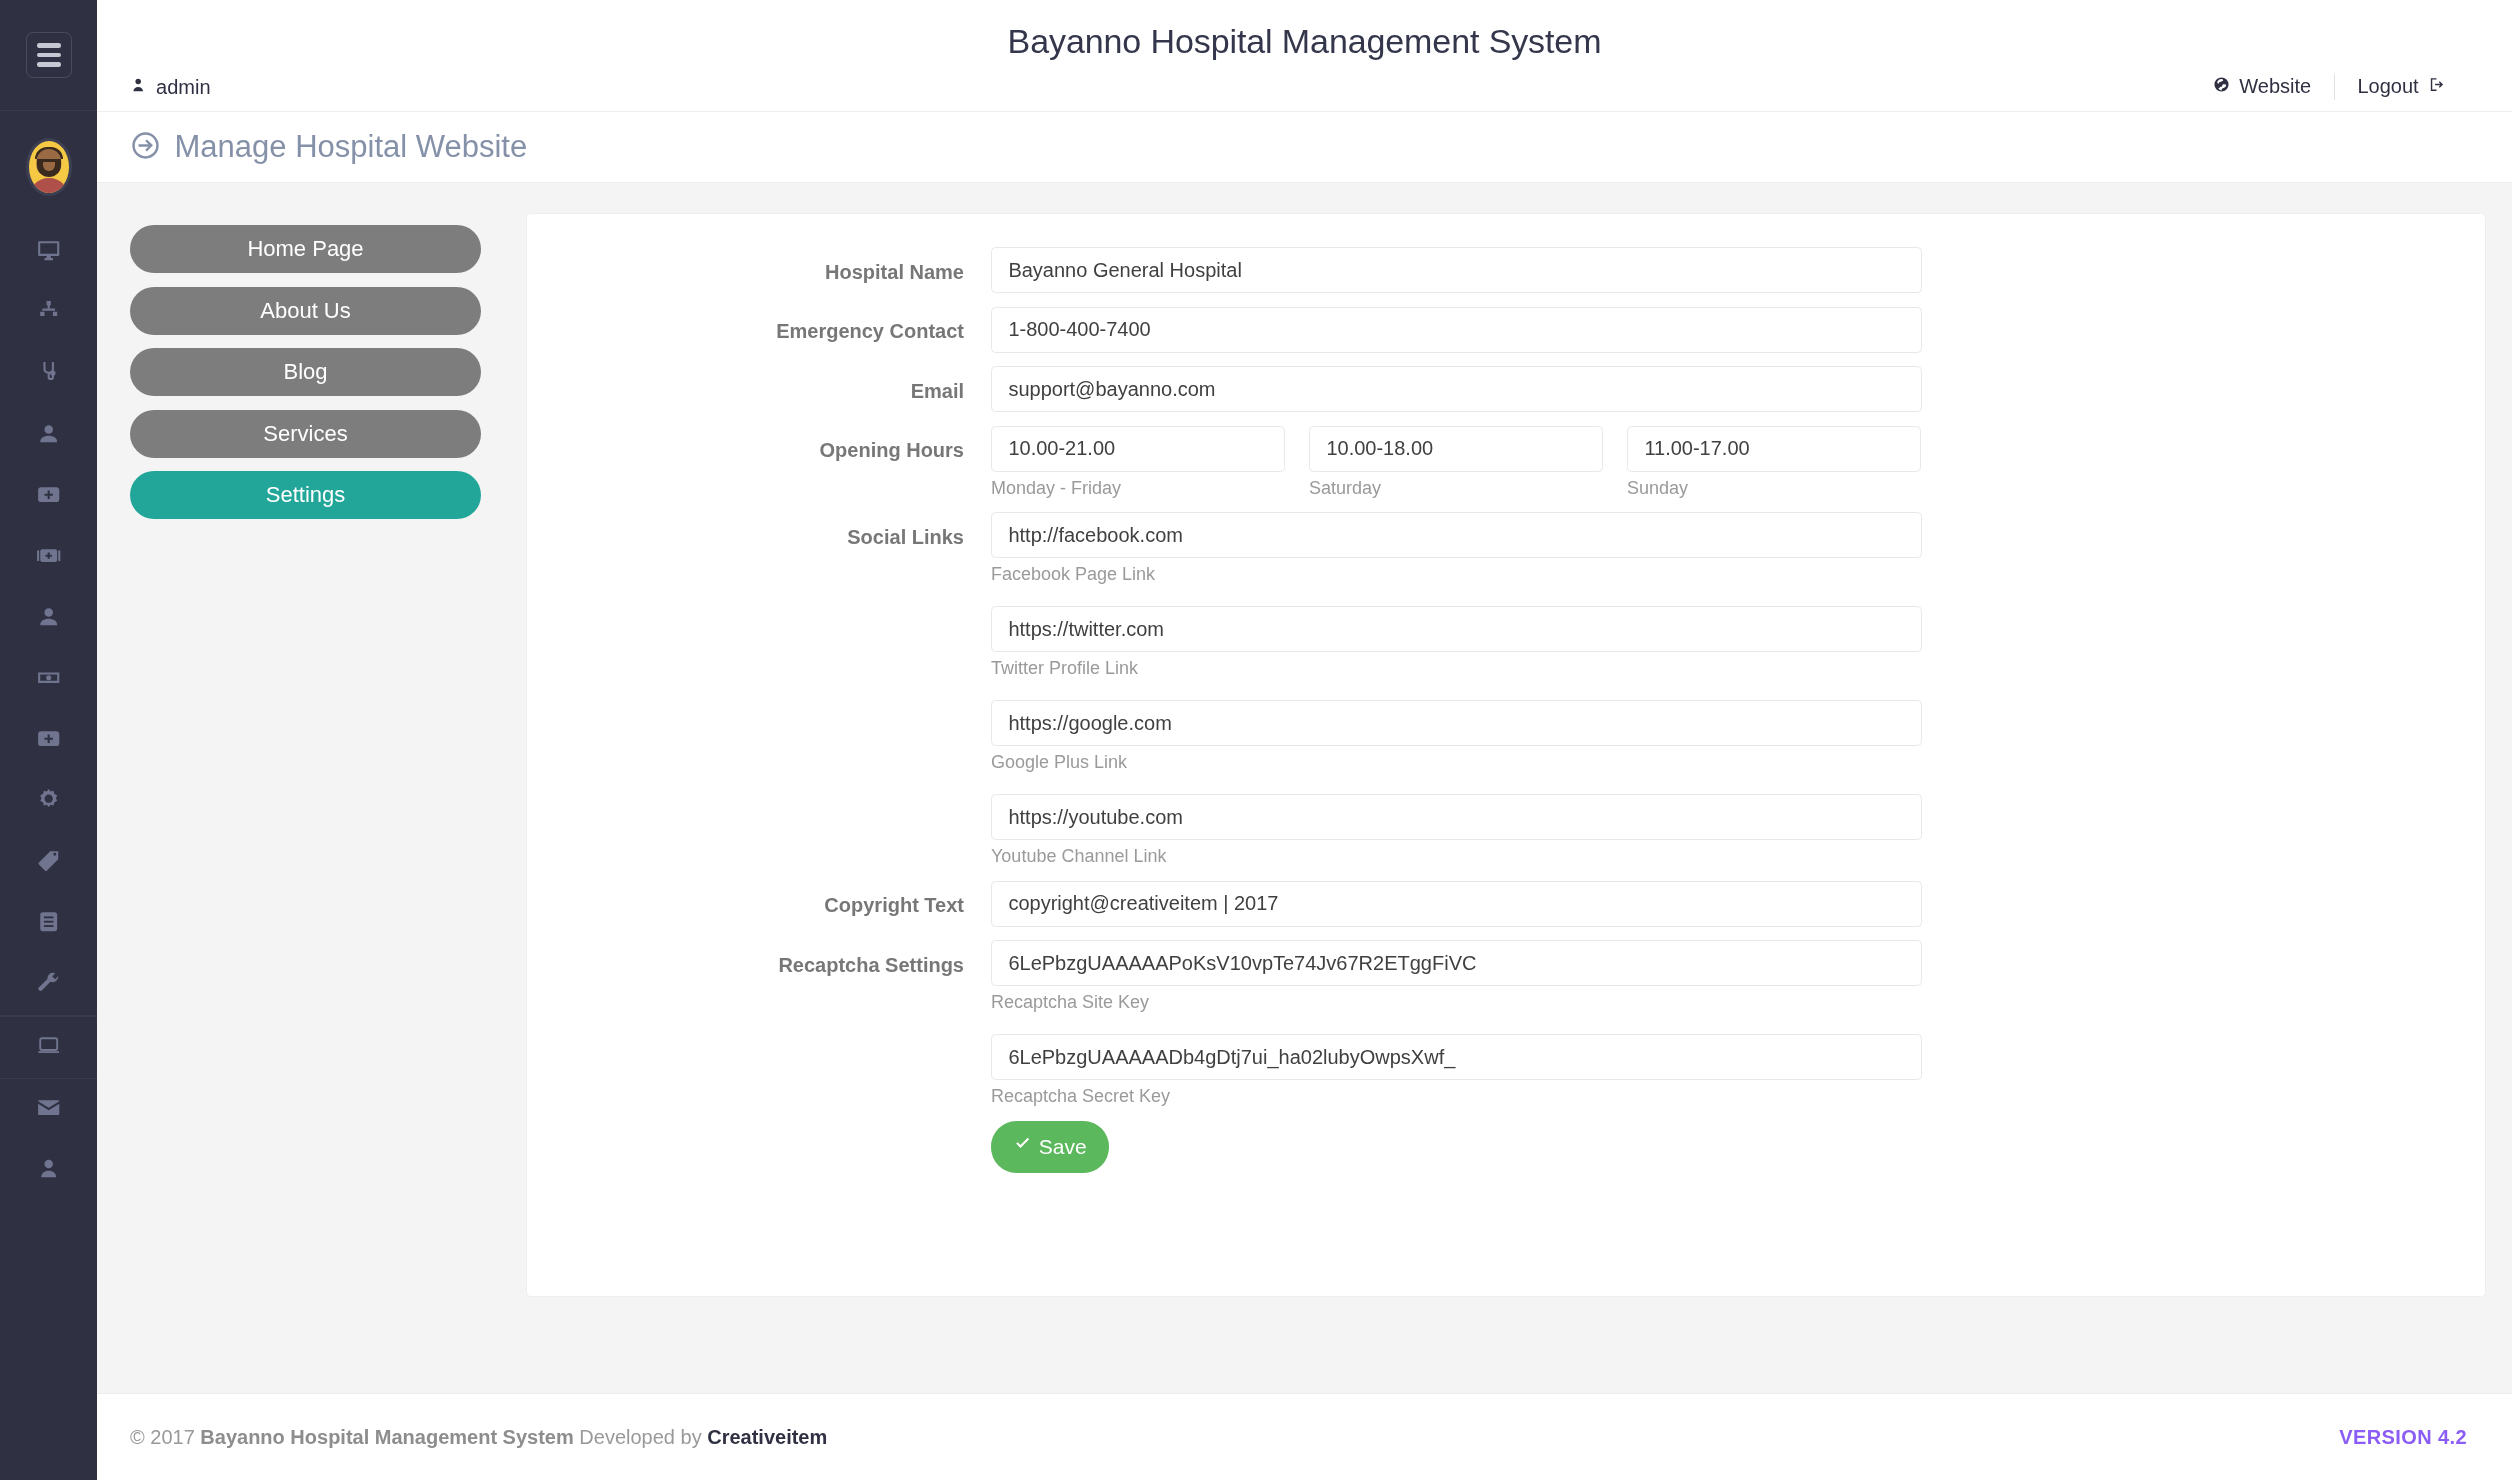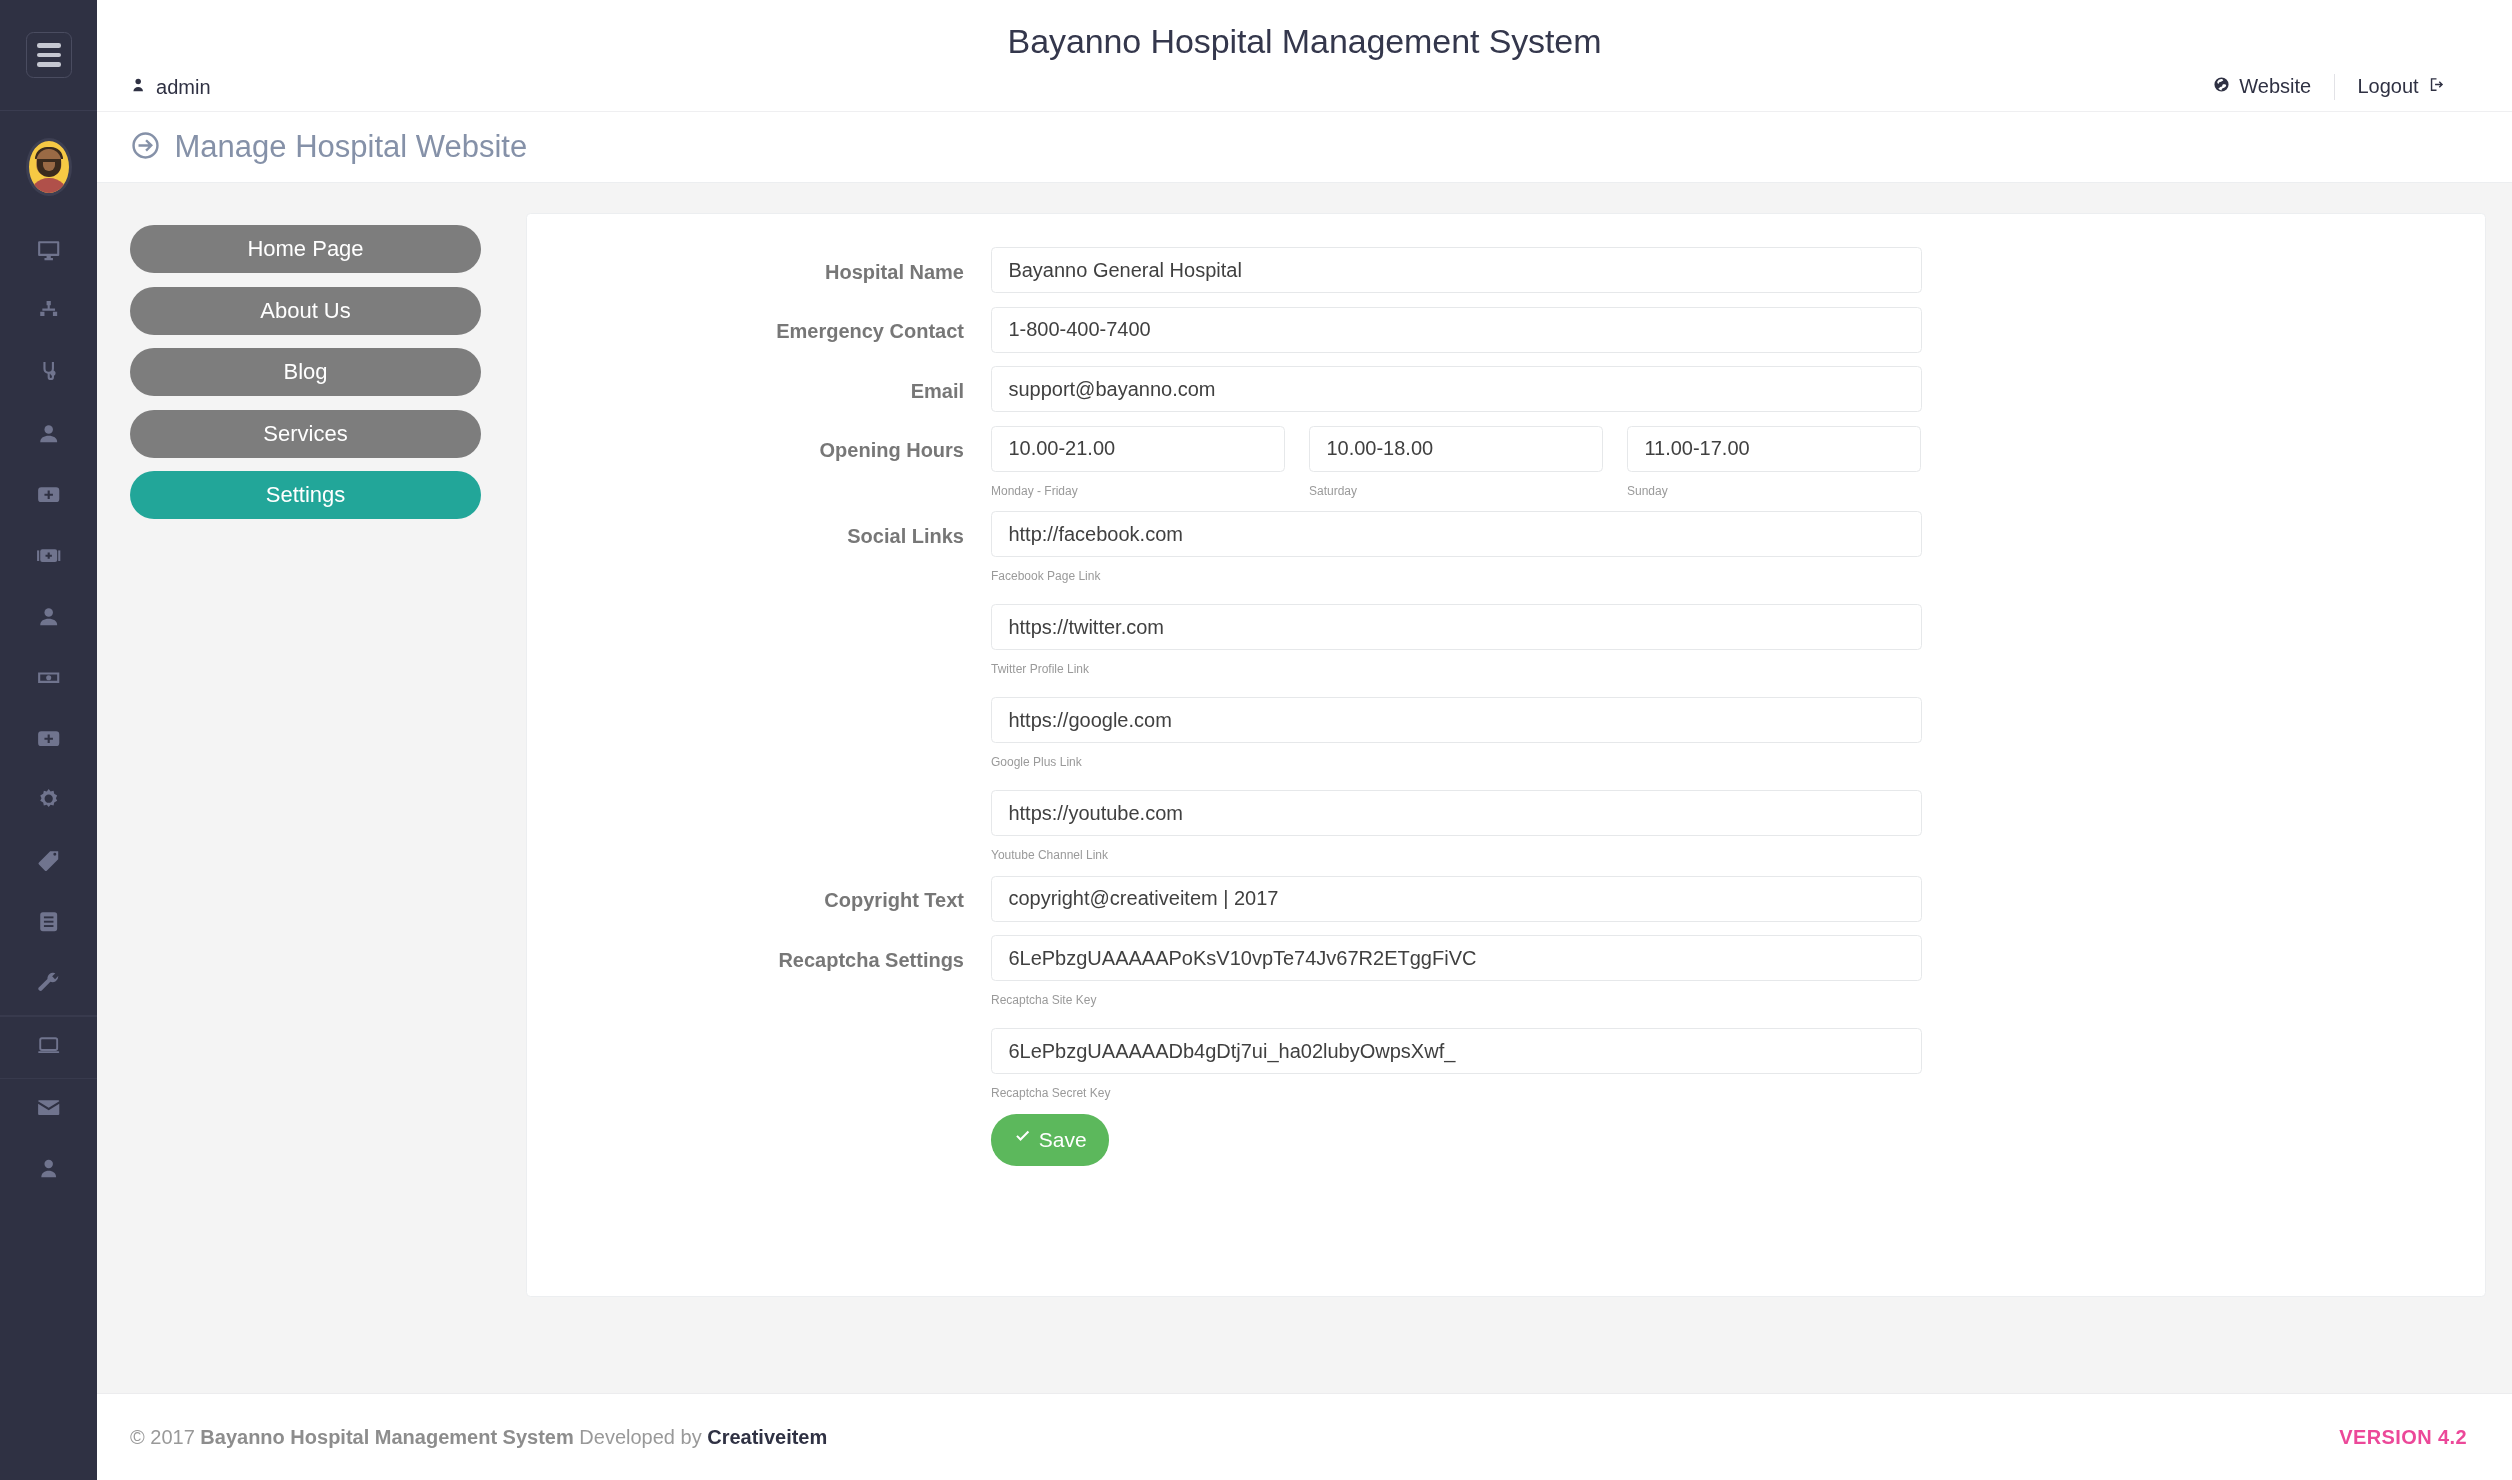--- a/index.html
+++ b/index.html
@@ -119,21 +119,21 @@
   }
   .fcontrol { flex: 1; padding-right: 63px; }
   .finput {
     display: block; width: 931px; height: 46px;
     border: 1.5px solid #e6e8ea; border-radius: 4.5px;
     padding: 0 16.4px;
     font-size: 20px; color: #404040;
     font-family: "Liberation Sans", sans-serif;
     background: #ffffff;
   }
-  .fhelp { font-size: 12px; color: #9a9a9a; margin-top: 12px; display: block; }
+  .fhelp { font-size: 18px; color: #9a9a9a; margin-top: 6px; display: block; }
   .stack-item { margin-bottom: 21px; }
   .stack-item:last-child { margin-bottom: 0; }
 
   .hours-row { display: flex; gap: 24px; }
   .hours-cell { width: 294px; }
   .hours-cell .finput { width: 294px; }
 
   .save-btn {
     display: inline-flex; align-items: center; gap: 6px;
     height: 52px; padding: 0 22.4px;
@@ -147,21 +147,21 @@
   .footer {
     position: absolute; left: 97px; bottom: 0;
     width: 2415px; height: 87px;
     background: #ffffff; border-top: 1.5px solid #ececee;
     display: flex; align-items: center; justify-content: space-between;
     padding: 0 45px 0 33px;
     font-size: 20px; color: #999999;
   }
   .footer b { color: #8d8d8d; }
   .footer .brand { color: #2f3143; font-weight: bold; }
-  .footer .version { font-weight: bold; color: #ec4899; letter-spacing: 0.4px; }
+  .footer .version { font-weight: bold; color: #8b5cf6; letter-spacing: 0.4px; }
 </style>
 </head>
 <body>
 
 <div id="sidebar">
 
   <div class="hamburger-wrap">
     <button class="hamburger-btn">
       <i></i>
       <i></i>

